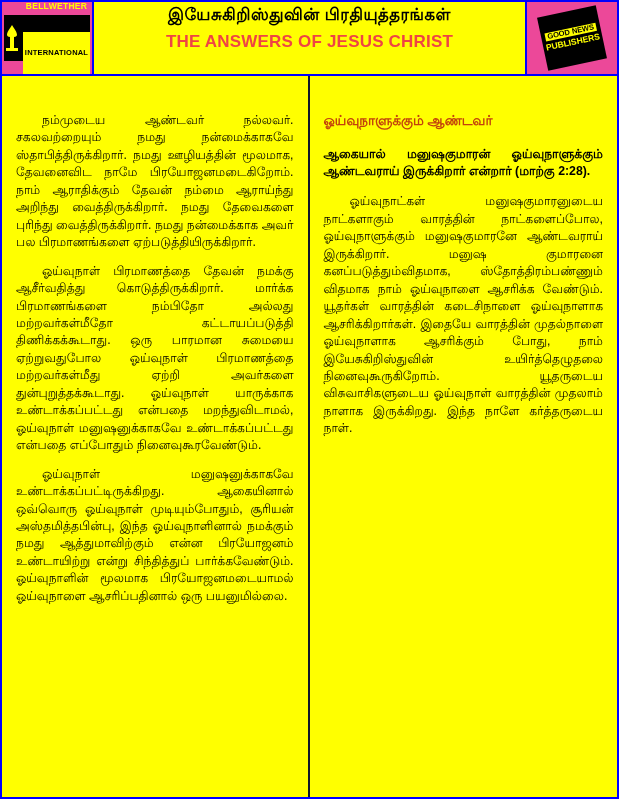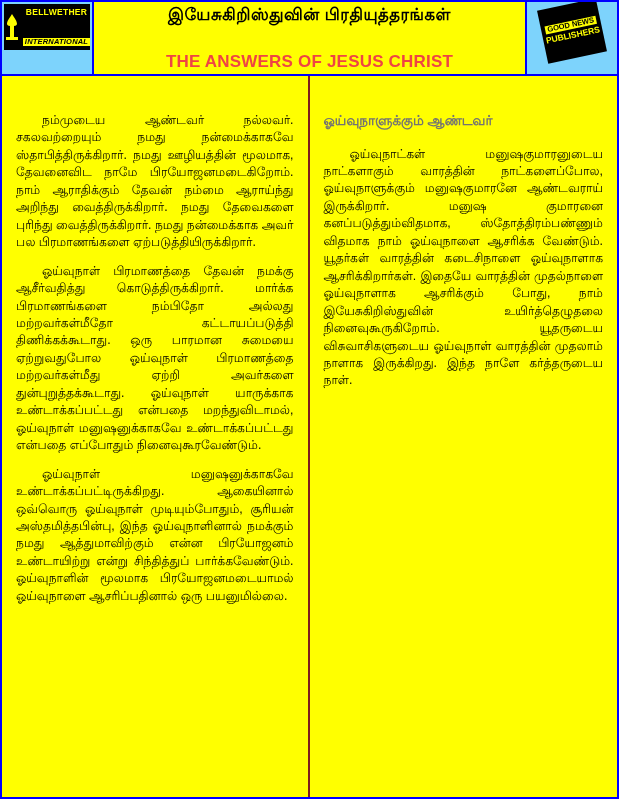--- a/index.html
+++ b/index.html
@@ -25,22 +25,23 @@
     align-items: stretch;
     height: 74px;
     box-sizing: border-box;
     border-bottom: 2px solid #0000ff;
   }
   .logo-box {
     width: 92px;
     box-sizing: border-box;
     border-right: 2px solid #0000ff;
     display: flex;
-    justify-content: center;
-    background: #7dd3fc;
+    align-items: center;
+    justify-content: center;
+    background: #ec4899;
     padding: 2px;
   }
   .logo-left {
     width: 86px;
     height: 46px;
     background: #000000;
     color: #ffff00;
     display: flex;
     align-items: center;
     justify-content: center;
@@ -63,31 +64,30 @@
   .logo-left .l1 {
     font-size: 8.5px;
     font-weight: bold;
     letter-spacing: 0.3px;
   }
   .logo-left .l2 {
     font-size: 7.5px;
     font-weight: bold;
     background: #ffff00;
     color: #000000;
-    padding: 0 2px;
+    padding: 17px 2px;
     margin-top: 20px;
     letter-spacing: 0.2px;
-    font-style: italic;
   }
   .title-box {
     flex: 1;
     display: flex;
     flex-direction: column;
     align-items: center;
-    justify-content: space-between;
+    justify-content: flex-start;
     padding: 2px 4px;
   }
   .title-ta {
     font-size: 16.5px;
     font-weight: bold;
     color: #000000;
     text-align: center;
     line-height: 1.25;
     letter-spacing: 0.5px;
   }
@@ -132,37 +132,37 @@
     display: flex;
     height: calc(799px - 4px - 74px);
     box-sizing: border-box;
   }
   .col {
     box-sizing: border-box;
     padding: 36px 14px 10px 14px;
     width: 50%;
   }
   .col.left {
-    border-right: 2px solid #7f1d1d;
+    border-right: 2px solid #0f172a;
   }
   .col.right {
     padding-top: 36px;
   }
   p {
     margin: 0 0 11px 0;
     font-size: 12.3px;
     line-height: 1.42;
     color: #000000;
     text-align: justify;
     text-indent: 26px;
   }
   .subhead {
     font-size: 13.5px;
     font-weight: bold;
-    color: #737373;
+    color: #c2410c;
     margin: 0 0 16px 0;
     text-indent: 0;
     line-height: 1.3;
   }
   .bold-para {
     font-weight: bold;
     text-indent: 0;
     margin-bottom: 13px;
   }
 </style>
@@ -206,18 +206,19 @@
   <div class="body">
 
     <div class="col left">
       <p>நம்முடைய ஆண்டவர் நல்லவர். சகலவற்றையும் நமது நன்மைக்காகவே ஸ்தாபித்திருக்கிறார். நமது ஊழியத்தின் மூலமாக, தேவனைவிட நாமே பிரயோஜனமடைகிறோம். நாம் ஆராதிக்கும் தேவன் நம்மை ஆராய்ந்து அறிந்து வைத்திருக்கிறார். நமது தேவைகளை புரிந்து வைத்திருக்கிறார். நமது நன்மைக்காக அவர் பல பிரமாணங்களை ஏற்படுத்தியிருக்கிறார்.</p>
       <p>ஓய்வுநாள் பிரமாணத்தை தேவன் நமக்கு ஆசீர்வதித்து கொடுத்திருக்கிறார். மார்க்க பிரமாணங்களை நம்பிதோ அல்லது மற்றவர்கள்மீதோ கட்டாயப்படுத்தி திணிக்கக்கூடாது. ஒரு பாரமான சுமையை ஏற்றுவதுபோல ஓய்வுநாள் பிரமாணத்தை மற்றவர்கள்மீது ஏற்றி அவர்களை துன்புறுத்தக்கூடாது. ஓய்வுநாள் யாருக்காக உண்டாக்கப்பட்டது என்பதை மறந்துவிடாமல், ஓய்வுநாள் மனுஷனுக்காகவே உண்டாக்கப்பட்டது என்பதை எப்போதும் நினைவுகூரவேண்டும்.</p>
       <p>ஓய்வுநாள் மனுஷனுக்காகவே உண்டாக்கப்பட்டிருக்கிறது. ஆகையினால் ஒவ்வொரு ஓய்வுநாள் முடியும்போதும், சூரியன் அஸ்தமித்தபின்பு, இந்த ஓய்வுநாளினால் நமக்கும் நமது ஆத்துமாவிற்கும் என்ன பிரயோஜனம் உண்டாயிற்று என்று சிந்தித்துப் பார்க்கவேண்டும். ஓய்வுநாளின் மூலமாக பிரயோஜனமடையாமல் ஓய்வுநாளை ஆசரிப்பதினால் ஒரு பயனுமில்லை.</p>
     </div>
 
     <div class="col right">
       <p class="subhead">ஓய்வுநாளுக்கும் ஆண்டவர்</p>
+      <p class="bold-para">ஆகையால் மனுஷகுமாரன் ஓய்வுநாளுக்கும் ஆண்டவராய் இருக்கிறார் என்றார் (மாற்கு 2:28).</p>
       <p>ஓய்வுநாட்கள் மனுஷகுமாரனுடைய நாட்களாகும் வாரத்தின் நாட்களைப்போல, ஓய்வுநாளுக்கும் மனுஷகுமாரனே ஆண்டவராய் இருக்கிறார். மனுஷ குமாரனை கனப்படுத்தும்விதமாக, ஸ்தோத்திரம்பண்ணும் விதமாக நாம் ஓய்வுநாளை ஆசரிக்க வேண்டும். யூதர்கள் வாரத்தின் கடைசிநாளை ஓய்வுநாளாக ஆசரிக்கிறார்கள். இதையே வாரத்தின் முதல்நாளை ஓய்வுநாளாக ஆசரிக்கும் போது, நாம் இயேசுகிறிஸ்துவின் உயிர்த்தெழுதலை நினைவுகூருகிறோம். யூதருடைய விசுவாசிகளுடைய ஓய்வுநாள் வாரத்தின் முதலாம் நாளாக இருக்கிறது. இந்த நாளே கர்த்தருடைய நாள்.</p>
     </div>
 
   </div>
 
 </div>
 
 </body></html>

